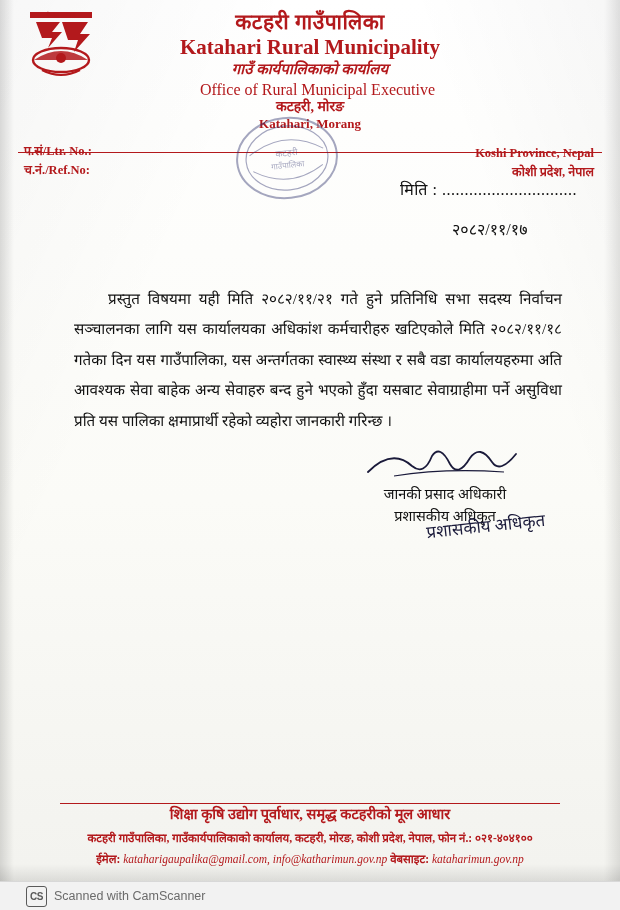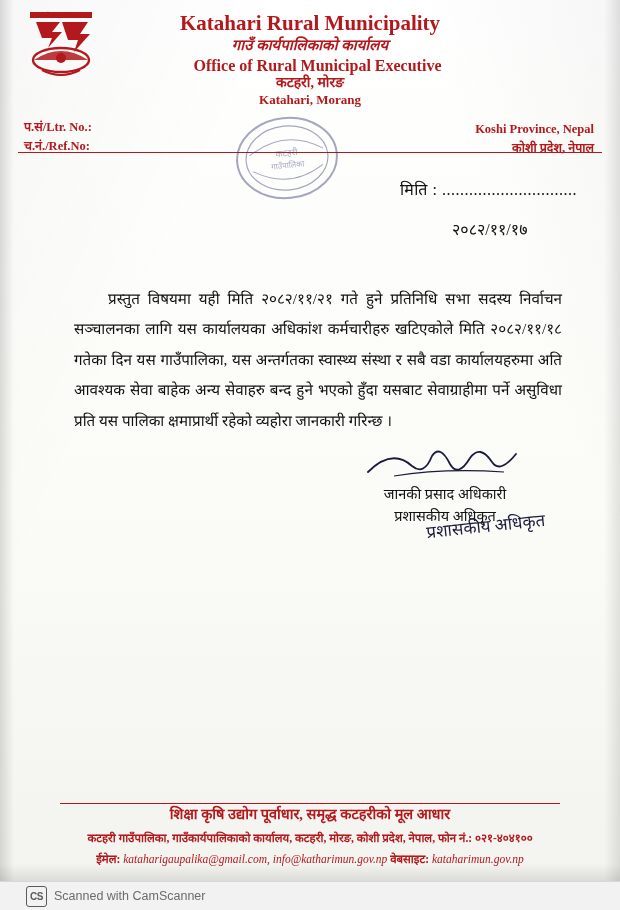--- a/index.html
+++ b/index.html
@@ -70,21 +70,21 @@
   }
   .head-np-2 {
     font-size: 15px;
     font-weight: bold;
     font-style: italic;
     line-height: 1.25;
     margin-top: 0;
   }
   .head-en-2 {
     font-size: 16px;
-    font-weight: bold;
+    font-weight: normal;
     line-height: 1.2;
     margin-top: 1px;
     padding-left: 15px;
   }
   .head-np-3 {
     font-size: 14px;
     font-weight: bold;
     line-height: 1.2;
     margin-top: 0;
   }
@@ -301,20 +301,21 @@
       <path d="M8 4 L70 4 L70 10 L8 10 Z" fill="#b3191c"></path>
       <text x="39" y="9" font-size="6" fill="#b3191c" text-anchor="middle" font-family="Liberation Serif, serif">नेपाल सरकार</text>
       <path d="M14 14 L38 14 L30 24 L40 24 L26 40 L30 30 L20 30 Z" fill="#b3191c"></path>
       <path d="M40 14 L66 14 L58 26 L68 26 L52 44 L56 32 L46 32 Z" fill="#b3191c"></path>
       <ellipse cx="39" cy="52" rx="28" ry="12" fill="none" stroke="#b3191c" stroke-width="2.4"></ellipse>
       <path d="M12 52 Q39 34 66 52" fill="#b3191c" opacity="0.85"></path>
       <path d="M20 62 Q39 72 58 62" fill="none" stroke="#b3191c" stroke-width="2.2"></path>
       <circle cx="39" cy="50" r="5" fill="#b3191c"></circle>
     </svg>
 
+    <div class="head-np-1">कटहरी गाउँपालिका</div>
     <div class="head-en-1">Katahari Rural Municipality</div>
     <div class="head-np-2">गाउँ कार्यपालिकाको कार्यालय</div>
     <div class="head-en-2">Office of Rural Municipal Executive</div>
     <div class="head-np-3">कटहरी, मोरङ</div>
     <div class="head-en-3">Katahari, Morang</div>
 
     <div class="refrow">
       <div class="ref-left">
         <div>प.सं/Ltr. No.:</div>
         <div>च.नं./Ref.No:</div>

